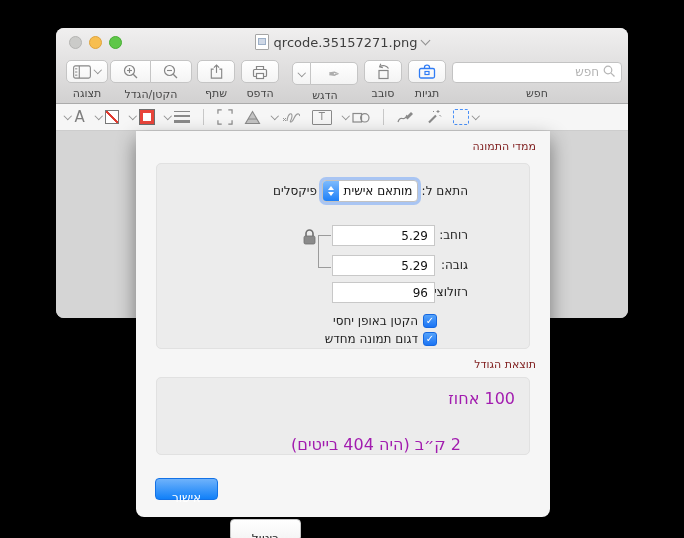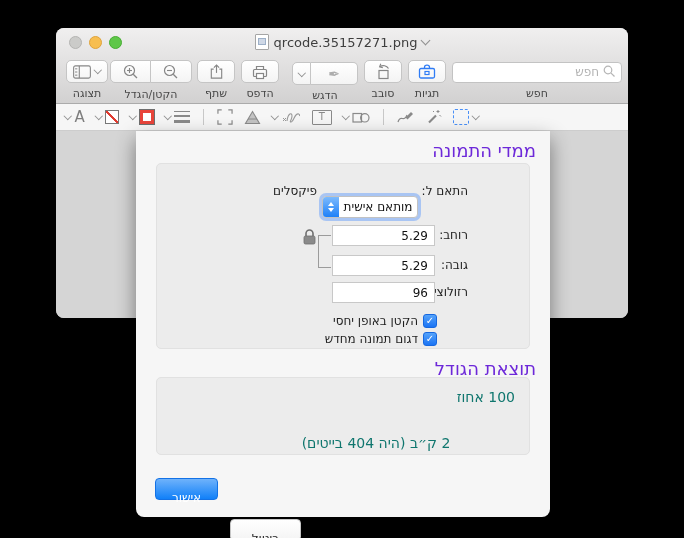--- a/index.html
+++ b/index.html
@@ -54,41 +54,41 @@
   .lines i{display:block;width:16px;background:#8a8a8a;}
   .tbox{width:18px;height:13px;border:1px solid #8a8a8a;border-radius:1px;font-size:10px;color:#8a8a8a;
         display:flex;align-items:center;justify-content:center;line-height:1;}
   .sel{width:14px;height:14px;border:1.5px dashed #4A90F7;border-radius:2px;}
   .penchar{font-size:14px;color:#ADADAD;line-height:14px;}
 
   
   .content{position:absolute;top:103px;left:0;right:0;bottom:0;background:#D5D5D5;border-radius:0 0 8px 8px;}
   .sheet{position:absolute;left:136px;top:131px;width:414px;height:386px;background:#F6F6F6;
          border-radius:0 0 8px 8px;box-shadow:0 8px 20px rgba(0,0,0,.45);z-index:5;}
-  .h1{position:absolute;font-size:18px;color:#6d28d9;direction:rtl;}
+  .h1{position:absolute;font-size:11px;color:#7f1d1d;direction:rtl;}
   .groupbox{position:absolute;background:#ECECEC;border:1px solid #E1E1E1;border-radius:5px;box-sizing:border-box;}
   .lbl{position:absolute;font-size:12px;color:#1F1F1F;direction:rtl;white-space:nowrap;}
   .field{position:absolute;box-sizing:border-box;height:21px;border:1px solid #C8C8C8;background:#fff;
          font-size:12px;padding:0 6px;text-align:right;font-family:inherit;color:#111;}
   .popup{position:absolute;box-sizing:border-box;height:22px;background:#fff;border:1px solid #C2C2C2;border-radius:4px;
          display:flex;align-items:center;justify-content:center;font-size:12px;color:#111;
-         box-shadow:0 1px 1px rgba(0,0,0,.07);direction:rtl;margin-top:16px;}
+         box-shadow:0 1px 1px rgba(0,0,0,.07);direction:rtl;}
   .popup .ptext{padding-left:16px;}
   .stepper{position:absolute;left:0;top:0;bottom:0;width:16px;border-radius:3px 0 0 3px;
            background:linear-gradient(#7CBAFD,#1E80F8);display:flex;flex-direction:column;
            align-items:center;justify-content:center;gap:2px;}
   .tri-up{width:0;height:0;border-left:3px solid transparent;border-right:3px solid transparent;border-bottom:4px solid #fff;}
   .tri-dn{width:0;height:0;border-left:3px solid transparent;border-right:3px solid transparent;border-top:4px solid #fff;}
   .focusring{box-shadow:0 0 0 3px rgba(115,165,250,.55);}
   .bracket{position:absolute;border-left:1px solid #9B9B9B;border-top:1px solid #9B9B9B;border-bottom:1px solid #9B9B9B;}
   .cbrow{position:absolute;display:flex;align-items:center;gap:5px;direction:rtl;font-size:12px;color:#1F1F1F;}
   .cbbox{width:14px;height:14px;border-radius:3px;background:linear-gradient(#55A3FA,#1B74F4);
          border:1px solid #1668E0;color:#fff;font-size:10px;line-height:12px;text-align:center;
          font-weight:bold;box-sizing:border-box;}
-  .result{position:absolute;font-size:14px;color:#0f766e;direction:rtl;}
+  .result{position:absolute;font-size:16px;color:#a21caf;direction:rtl;}
   .btn-dlg{position:absolute;height:20px;border-radius:4px;font-size:12px;font-family:inherit;
            padding:10px;line-height:18px;cursor:default;}
   .btn-ok{background:linear-gradient(#6FB2FB,#1180F8);border:1px solid #1372E6;color:#fff;}
   .btn-cancel{background:linear-gradient(#FFFFFF,#F4F4F4);border:1px solid #C6C6C6;color:#222;}
   svg{display:block;}
 </style>
 </head>
 <body>
 
 <div class="stage">

